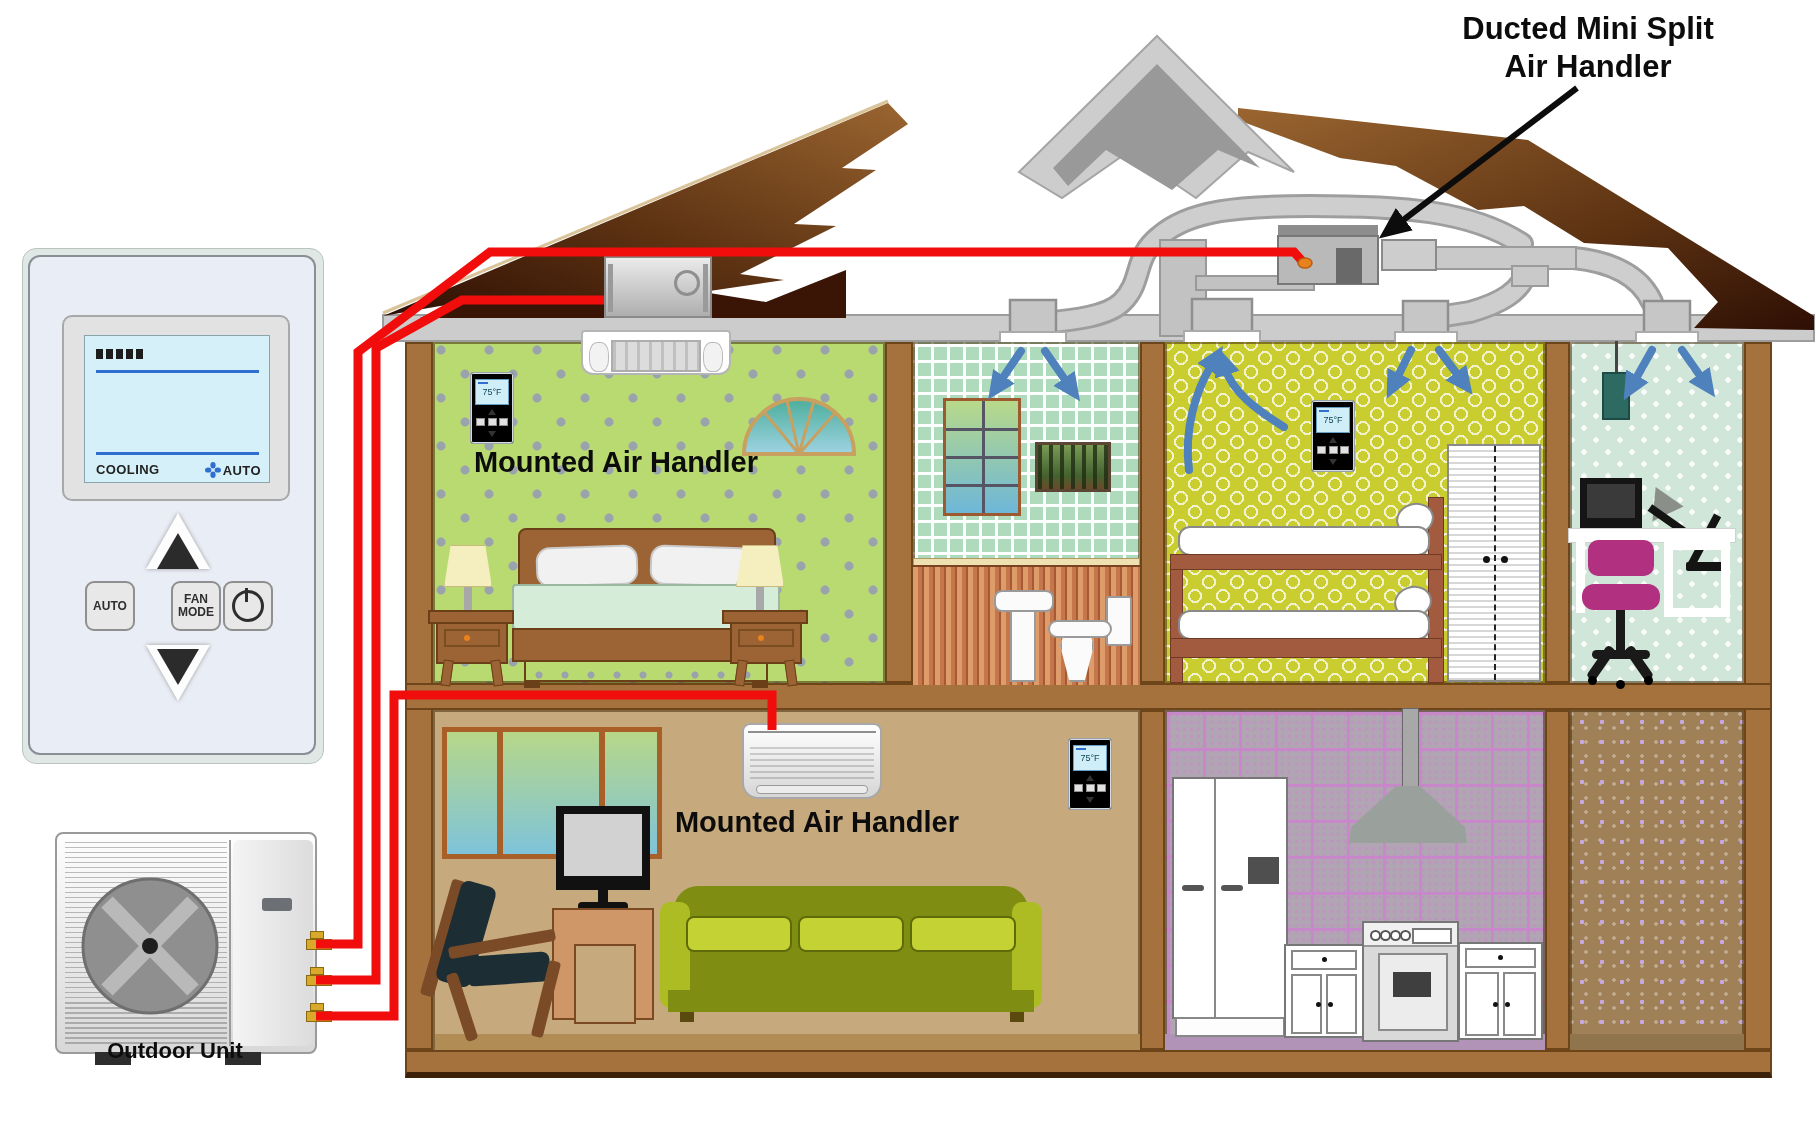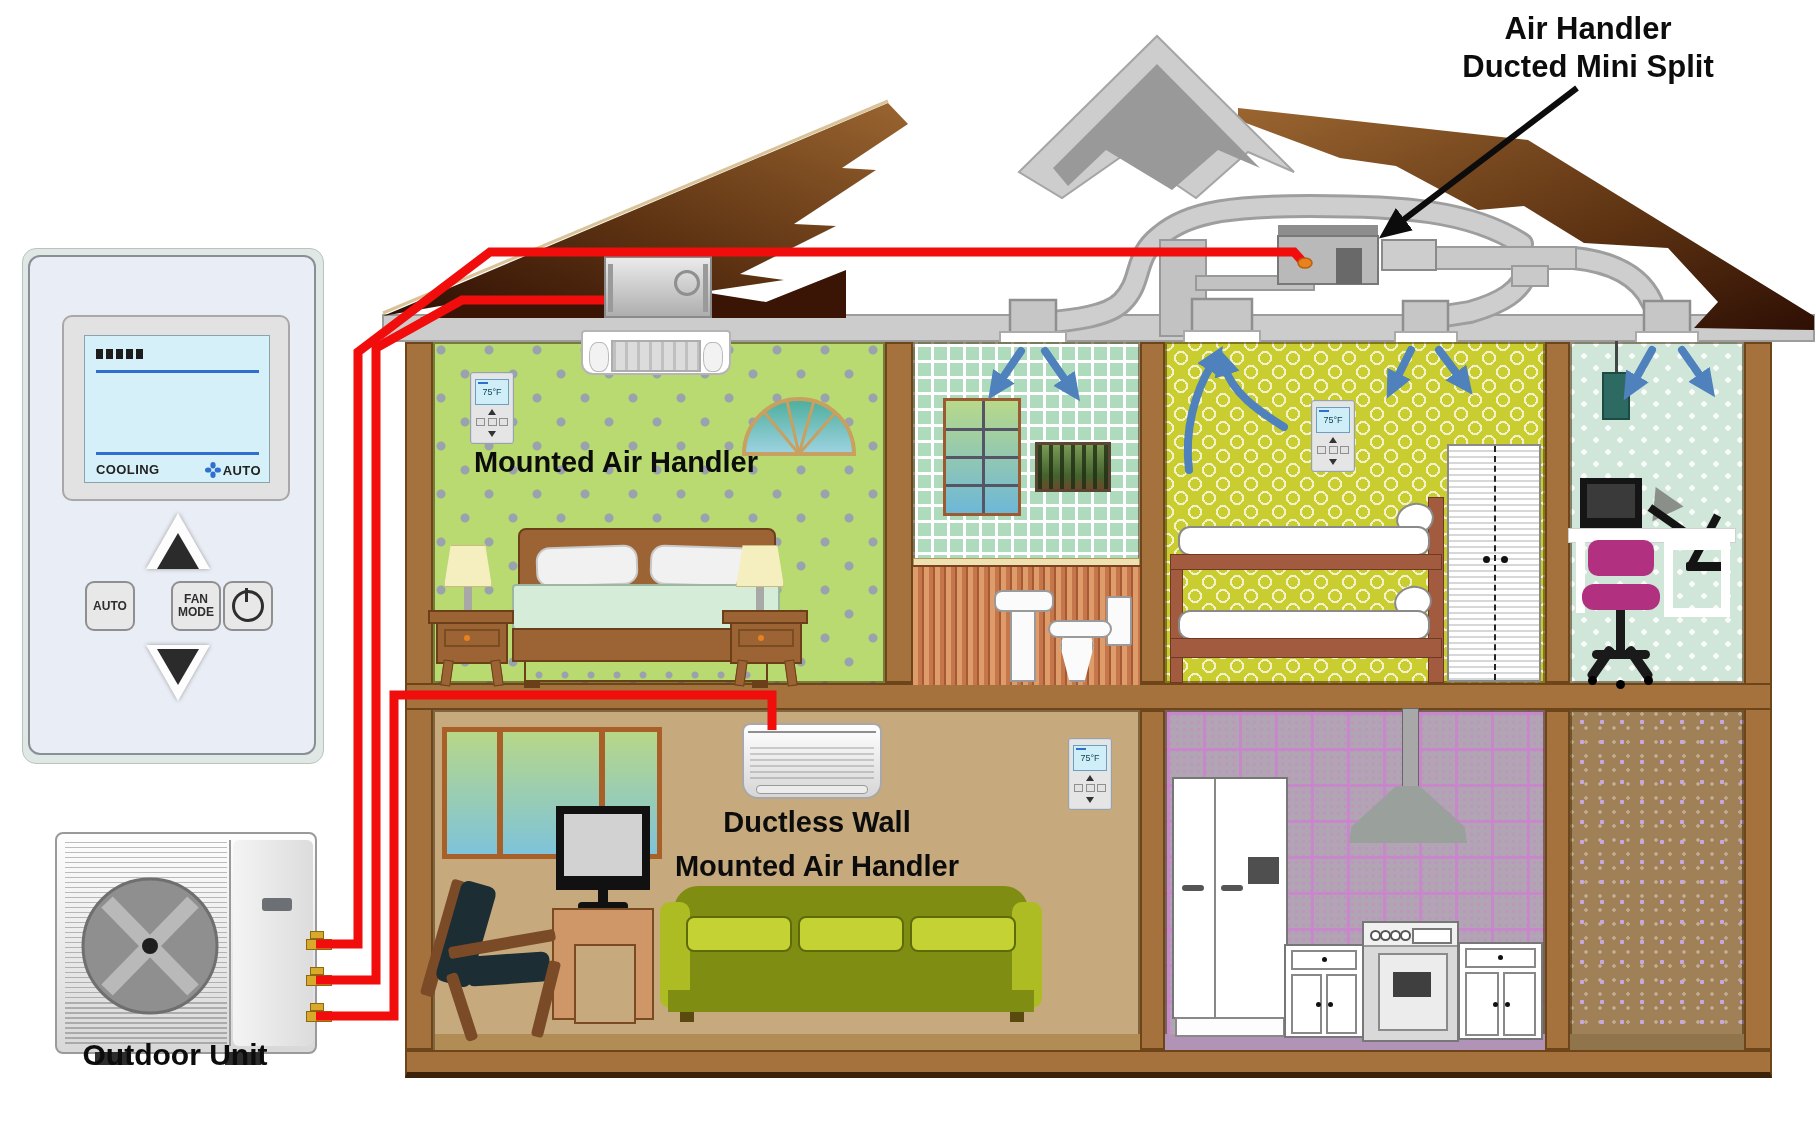--- a/index.html
+++ b/index.html
@@ -10,21 +10,21 @@
 
   
   .z1{z-index:1}.z2{z-index:2}.z3{z-index:3}.z4{z-index:4}.z6{z-index:6}.z7{z-index:7}
 
   
   .biglabel{font-weight:700;color:#0c0c0c;text-align:center;}
   .lbl-ducted{left:1408px;top:10px;width:360px;font-size:31px;line-height:38px;}
   .lbl-ceiling{left:400px;top:444px;width:432px;font-size:29px;line-height:37px;}
   .lbl-wall{left:592px;top:800px;width:450px;font-size:29px;line-height:44px;}
   .lbl-wireless{left:8px;top:764px;width:352px;font-size:30px;}
-  .lbl-outdoor{left:40px;top:1038px;width:270px;font-size:30px;}
+  .lbl-outdoor{left:40px;top:1038px;width:270px;font-size:22px;}
 
   
   .wood{background:#a5713d;border:2px solid #6e4419;box-sizing:border-box;}
   .room{box-sizing:border-box;border:2px solid rgba(70,45,15,.55);}
 
   .room-bedroom{left:433px;top:342px;width:452px;height:341px;background-color:#b9da70;
     background-image:radial-gradient(circle,#9aa2ae 0 4px,rgba(0,0,0,0) 5px),
                      radial-gradient(circle,#9aa2ae 0 4px,rgba(0,0,0,0) 5px);
     background-size:48px 48px;background-position:6px 6px,30px 30px;}
   .room-bath{left:913px;top:342px;width:227px;height:341px;background-color:#aedbbb;
@@ -90,21 +90,21 @@
        border:2px solid #9a9a9a;border-radius:8px;box-sizing:border-box;}
   .odu-grille{left:8px;top:8px;width:162px;height:202px;
        background:repeating-linear-gradient(180deg,rgba(110,110,110,.45) 0 1.5px,rgba(0,0,0,0) 1.5px 5px);}
   .odu-divider{left:172px;top:6px;width:2px;height:206px;background:#9a9a9a;}
   .odu-panel{left:176px;top:6px;width:80px;height:206px;background:linear-gradient(90deg,#f4f4f4,#dcdcdc);border-radius:6px;}
   .odu-handle{left:205px;top:64px;width:30px;height:13px;background:#6c6f73;border-radius:3px;}
   .foot{top:1052px;width:36px;height:13px;background:#2d2d2d;}
   .valve{background:#d9a92c;border:1px solid #8a6a10;box-sizing:border-box;}
 
   
-  .ministat{width:42px;height:70px;background:#e5e5e5;border:1px solid #98a2aa;border-radius:3px;box-shadow:0 0 0 1px #d5dade inset;}
+  .ministat{width:42px;height:70px;background:#000000;border:1px solid #98a2aa;border-radius:3px;box-shadow:0 0 0 1px #d5dade inset;}
   .ms-screen{position:absolute;left:4px;top:6px;width:32px;height:24px;background:#cfeef8;border:1px solid #68a0c4;
              font-size:9px;color:#145;text-align:center;line-height:24px;}
   .ms-screen::before{content:"";position:absolute;left:2px;top:2px;width:10px;height:2px;background:#2e6fd0;}
   .ms-up{position:absolute;left:17px;top:36px;width:0;height:0;border-left:4px solid rgba(0,0,0,0);border-right:4px solid rgba(0,0,0,0);border-bottom:6px solid #333;}
   .ms-dn{position:absolute;left:17px;top:58px;width:0;height:0;border-left:4px solid rgba(0,0,0,0);border-right:4px solid rgba(0,0,0,0);border-top:6px solid #333;}
   .ms-btns{position:absolute;left:5px;top:45px;width:32px;display:flex;justify-content:space-between;}
   .ms-btns i{display:block;width:9px;height:8px;background:#e2e2e2;border:1px solid #8f8f8f;box-sizing:border-box;}
 
   
   .cassette-box{left:604px;top:256px;width:108px;height:62px;background:linear-gradient(#ebebeb,#aeaeae);
@@ -600,25 +600,24 @@
       <path d="M1189,470 C1184,430 1195,392 1212,364" marker-end="url(#mblue)"></path>
       <path d="M1284,427 C1257,410 1233,393 1225,368" marker-end="url(#mblue)"></path>
       <path d="M1411,350 L1396,380" marker-end="url(#mblue)"></path>
       <path d="M1439,350 L1460,378" marker-end="url(#mblue)"></path>
       <path d="M1652,350 L1634,382" marker-end="url(#mblue)"></path>
       <path d="M1682,350 L1703,380" marker-end="url(#mblue)"></path>
     </g>
   </svg>
 
   <div class="abs z7 biglabel lbl-ducted">
-    <div>Air Handler</div>
-      <div>Ducted Mini Split</div>
+    <div>Ducted Mini Split</div>
+      <div>Air Handler</div>
   </div>
   <div class="abs z7 biglabel lbl-ceiling">
       <div>Mounted Air Handler</div>
   </div>
   <div class="abs z7 biglabel lbl-wall">
-    <div>Ductless Wall</div>
       <div>Mounted Air Handler</div>
   </div>
   <div class="abs z7 biglabel lbl-outdoor">Outdoor Unit</div>
 
 </div>
 
 </body></html>

